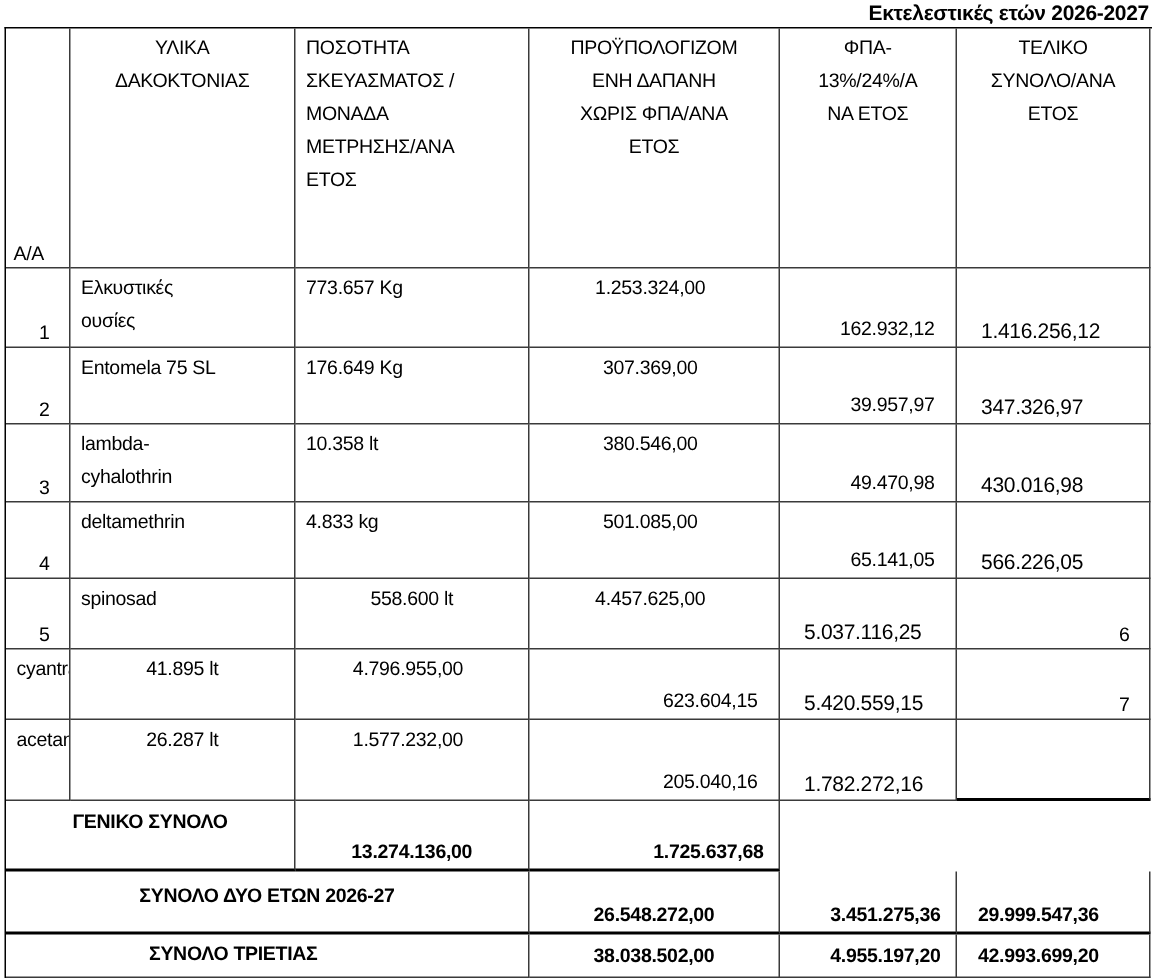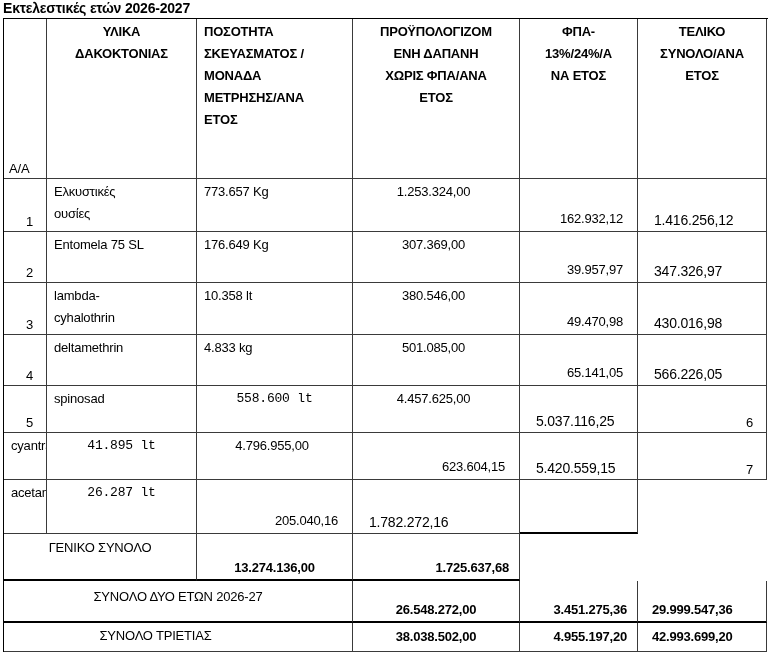--- a/index.html
+++ b/index.html
@@ -6,55 +6,55 @@
     --border:#3a3a3a;
     --border-dark:#000000;
     --text:#000000;
   }
   *{margin:0;padding:0;box-sizing:border-box;}
   html,body{width:769px;height:652px;background:#ffffff;overflow:hidden;
     font-family:"Liberation Sans","DejaVu Sans",sans-serif;color:var(--text);}
   .page{position:relative;width:769px;height:652px;background:#fff;}
   .doc-title{
     position:absolute;left:3px;top:0;width:763px;height:18px;
-    text-align:left;font-size:14px;font-weight:bold;line-height:17px;
+    text-align:right;font-size:14px;font-weight:bold;line-height:17px;
     letter-spacing:-0.2px;
   }
   .tbl{
     position:absolute;left:3px;top:18px;width:765px;
     display:grid;
     grid-template-columns:43px 150px 156px 167px 118px 129px;
     grid-template-rows:160px 53px 51px 52px 51px 47px 47px 54px 47px 42px 29px;
     border-top:1px solid var(--border-dark);
     border-left:1px solid var(--border-dark);
   }
   .c{
     border-right:1px solid var(--border);
     border-bottom:1px solid var(--border);
     display:flex;
     white-space:pre-line;
     font-size:13px;
     line-height:22px;
     letter-spacing:-0.2px;
     overflow:hidden;
   }
-  .hdr{font-weight:bold;padding-top:4px;}
+  .hdr{font-weight:normal;padding-top:4px;}
   .top-left{align-items:flex-start;justify-content:flex-start;padding-left:7px;padding-right:4px;padding-top:2px;}
   .top-center{align-items:flex-start;justify-content:center;padding-top:2px;text-align:center;}
   .bottom-right{align-items:flex-end;justify-content:flex-end;line-height:15px;}
   .aa-head{align-items:flex-end;justify-content:flex-start;padding-left:5px;padding-bottom:1px;line-height:16px;}
   .aa-num{align-items:flex-end;justify-content:flex-end;padding-right:13px;padding-bottom:2px;line-height:15px;}
-  .qty-center{align-items:flex-start;justify-content:center;padding-top:2px;text-align:center;font-family:Liberation Mono, monospace;}
+  .qty-center{align-items:flex-start;justify-content:center;padding-top:2px;text-align:center;}
   .budget{align-items:flex-start;justify-content:center;padding-top:2px;padding-right:5px;text-align:center;}
   .vat{padding-right:14px;padding-bottom:5px;}
   .total{align-items:flex-end;justify-content:flex-start;padding-left:16px;padding-bottom:4px;font-size:14px;line-height:14px;}
   .span2{grid-column:span 2;}
   .span3{grid-column:span 3;}
   .thick{border-bottom-width:2px;border-bottom-color:var(--border-dark);}
-  .ft-label{font-weight:normal;align-items:flex-start;justify-content:center;padding-top:3px;text-align:center;}
+  .ft-label{font-weight:bold;align-items:flex-start;justify-content:center;padding-top:3px;text-align:center;}
   .ft-budget{font-weight:bold;align-items:flex-end;justify-content:center;padding-bottom:4px;line-height:15px;text-align:center;}
   .ft-vat{font-weight:bold;align-items:flex-end;justify-content:flex-end;padding-right:10px;padding-bottom:4px;line-height:15px;}
   .ft-total{font-weight:bold;align-items:flex-end;justify-content:flex-start;padding-left:14px;padding-bottom:4px;font-size:13px;line-height:15px;}
   .mid{align-items:center !important;padding-top:0 !important;padding-bottom:2px !important;}
   .nudge-left{padding-right:45px;}
 </style>
 </head>
 <body>
 
 <div class="page">
@@ -121,20 +121,21 @@
     <div class="c aa-num">6</div>
     <div class="c top-left">cyantraniliprole</div>
     <div class="c qty-center">41.895 lt</div>
     <div class="c budget">4.796.955,00</div>
     <div class="c bottom-right vat">623.604,15</div>
     <div class="c total">5.420.559,15</div>
 
     <div class="c aa-num">7</div>
     <div class="c top-left">acetamiprid</div>
     <div class="c qty-center">26.287 lt</div>
+    <div class="c budget">1.577.232,00</div>
     <div class="c bottom-right vat">205.040,16</div>
     <div class="c total">1.782.272,16</div>
 
     <div class="c thick"></div>
     <div class="c span2 thick ft-label">ΓΕΝΙΚΟ ΣΥΝΟΛΟ</div>
     <div class="c thick ft-budget">13.274.136,00</div>
     <div class="c thick ft-vat">1.725.637,68</div>
 
     <div class="c span3 thick ft-label" style="padding-top:5px;">ΣΥΝΟΛΟ ΔΥΟ ΕΤΩΝ 2026-27</div>
     <div class="c thick ft-budget">26.548.272,00</div>

